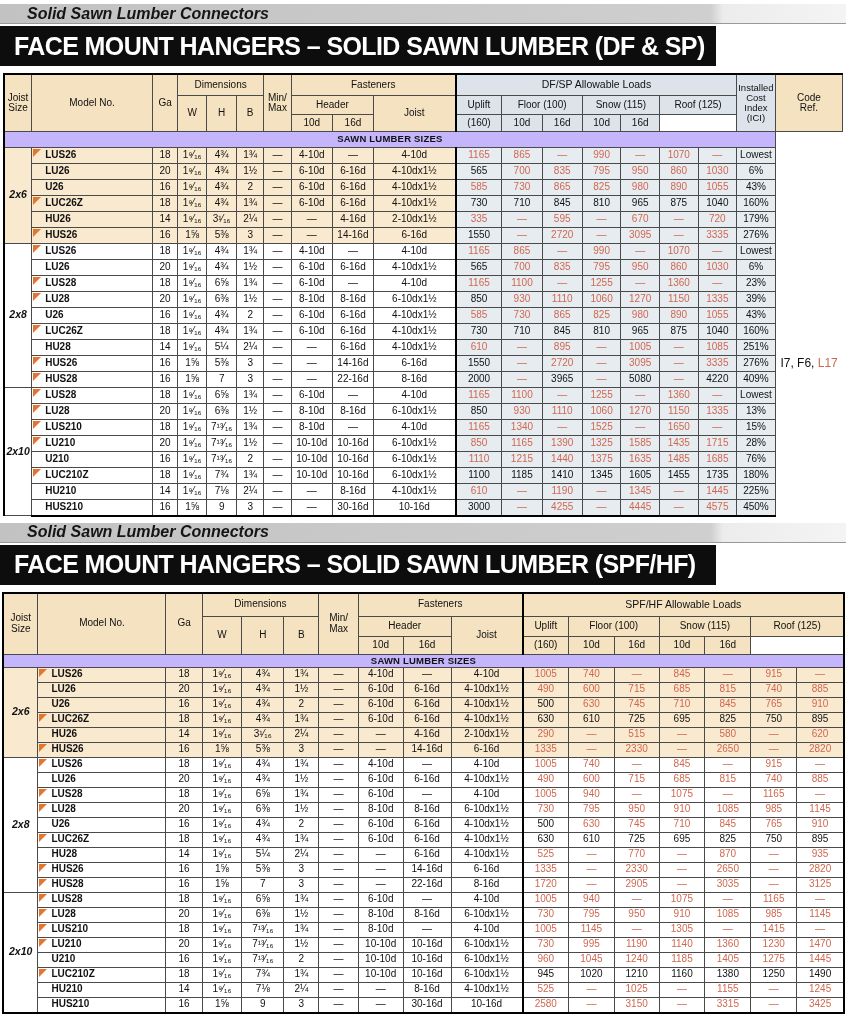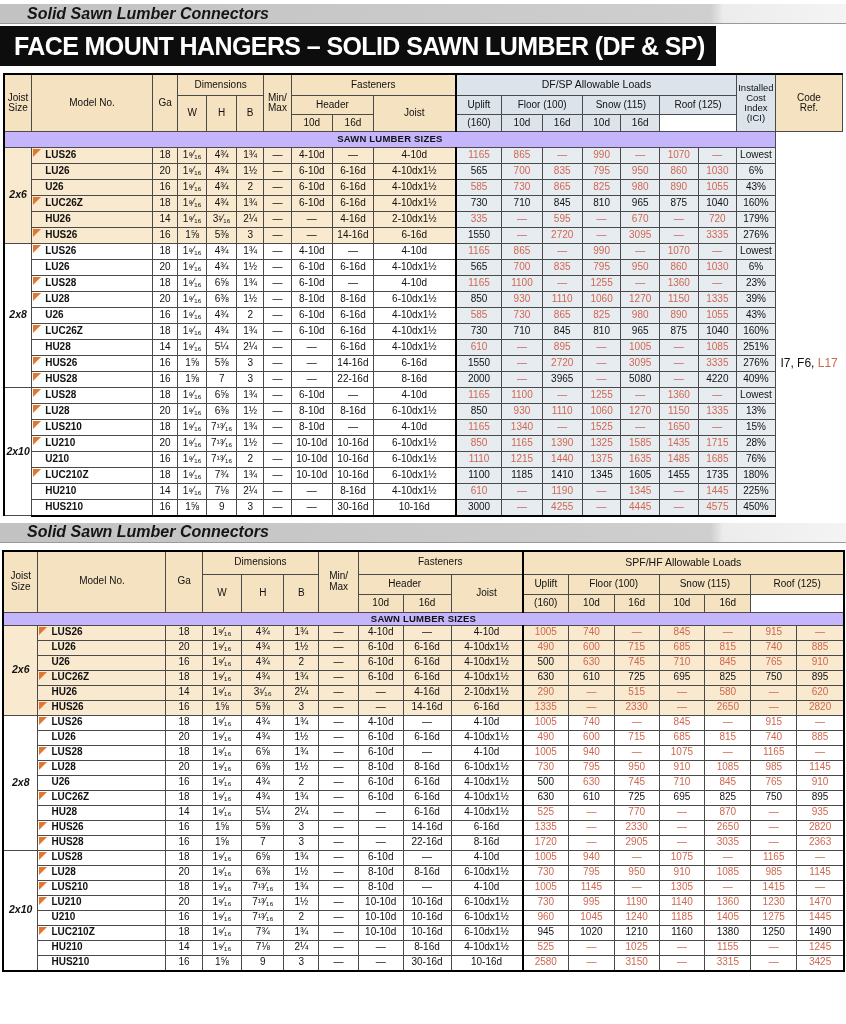--- a/index.html
+++ b/index.html
@@ -594,20 +594,23 @@
             <td class="codecell"></td>
           </tr>
         </tbody>
       </table>
   </section>
 
   <section class="sheet">
     <div class="strip">
       <span class="striptext">Solid Sawn Lumber Connectors</span>
     </div>
+    <div class="titlebar">
+      <span>FACE MOUNT HANGERS – SOLID SAWN LUMBER (SPF/HF)</span>
+    </div>
     <table id="t1">
         <colgroup>
           <col style="width:4.15%">
           <col style="width:15.2%">
           <col style="width:4.3%">
           <col style="width:4.7%">
           <col style="width:5%">
           <col style="width:4.15%">
           <col style="width:4.7%">
           <col style="width:5.3%">
@@ -921,21 +924,21 @@
             <td>—</td>
             <td>—</td>
             <td>22-16d</td>
             <td>8-16d</td>
             <td class="load o tsep">1720</td>
             <td class="load o">—</td>
             <td class="load o">2905</td>
             <td class="load o">—</td>
             <td class="load o">3035</td>
             <td class="load o">—</td>
-            <td class="load o">2363</td>
+            <td class="load o">3125</td>
           </tr>
           <tr class="sec2 secfirst">
             <td rowspan="8" class="size">2x10</td>
             <td class="model"><span class="tri"></span><span>LUS28</span></td>
             <td>18</td>
             <td>1⁹⁄₁₆</td>
             <td>6⅝</td>
             <td>1¾</td>
             <td>—</td>
             <td>6-10d</td>

